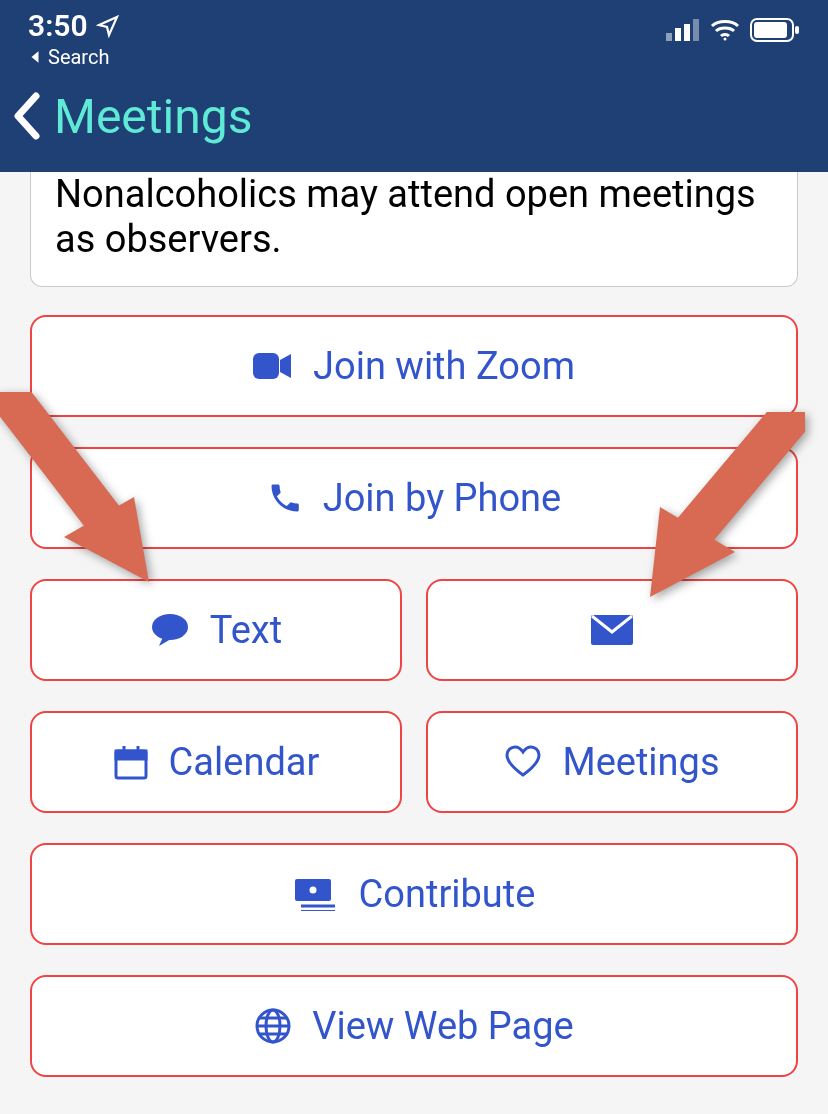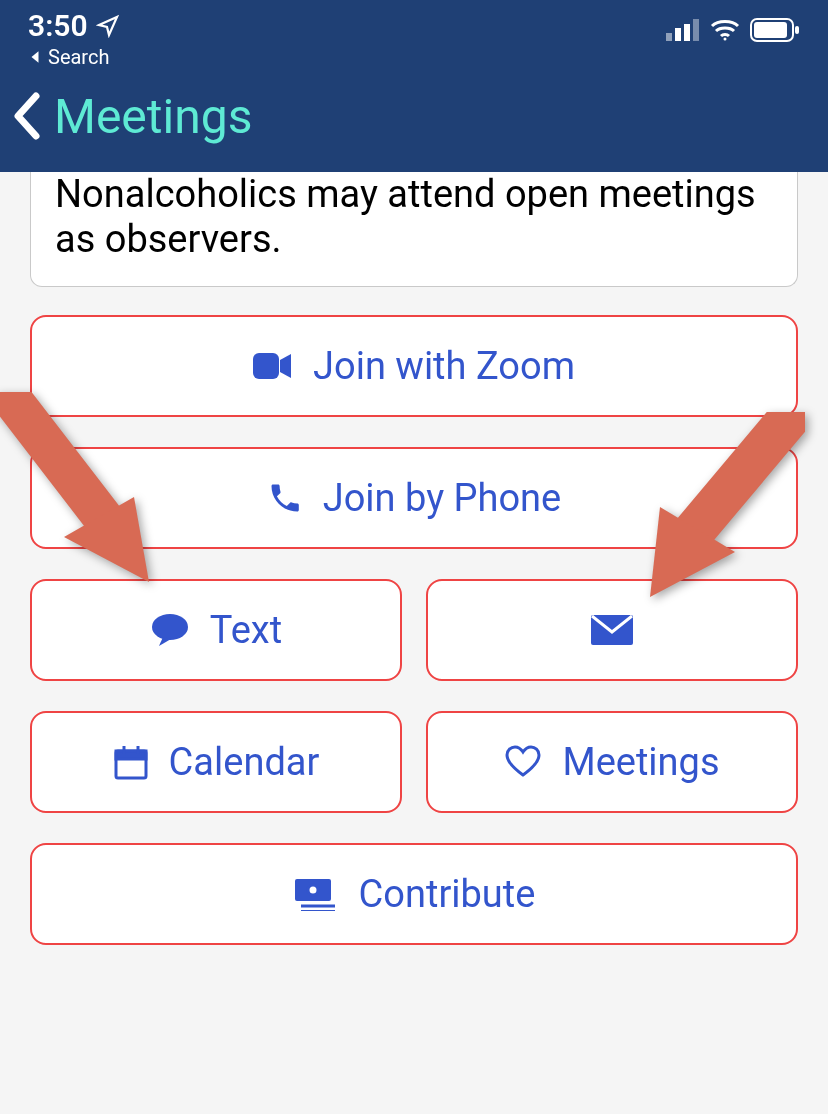--- a/index.html
+++ b/index.html
@@ -151,20 +151,34 @@
             <rect x="2" y="2" width="36" height="22" rx="2" fill="#3355cc" stroke="none"></rect>
             <circle cx="20" cy="13" r="5" fill="#fff"></circle>
             <line x1="8" y1="29" x2="42" y2="29"></line>
             <line x1="8" y1="34" x2="42" y2="34" stroke-width="2"></line>
           </svg>
       </span>
       <span>Contribute</span>
     </button>
   </div>
 
+  <div class="row">
+    <button class="btn">
+      <span class="icon">
+        <svg width="38" height="38" viewBox="0 0 38 38" fill="none" stroke="#3355cc" stroke-width="3">
+            <circle cx="19" cy="19" r="16"></circle>
+            <ellipse cx="19" cy="19" rx="7" ry="16"></ellipse>
+            <line x1="3" y1="19" x2="35" y2="19"></line>
+            <line x1="5" y1="11" x2="33" y2="11"></line>
+            <line x1="5" y1="27" x2="33" y2="27"></line>
+          </svg>
+      </span>
+      <span>View Web Page</span>
+    </button>
+  </div>
 
   <svg class="arrow" style="left:-6px;top:220px;" width="190" height="200" viewBox="0 0 190 200">
     <path d="M20 10 L120 140" stroke="#d86a54" stroke-width="40" stroke-linecap="round"></path>
     <path d="M70 145 L140 105 L155 190 Z" fill="#d86a54"></path>
   </svg>
   <svg class="arrow" style="left:605px;top:240px;" width="200" height="200" viewBox="0 0 200 200">
     <path d="M185 5 L80 130" stroke="#d86a54" stroke-width="42" stroke-linecap="round"></path>
     <path d="M55 95 L130 140 L45 185 Z" fill="#d86a54"></path>
   </svg>
 

